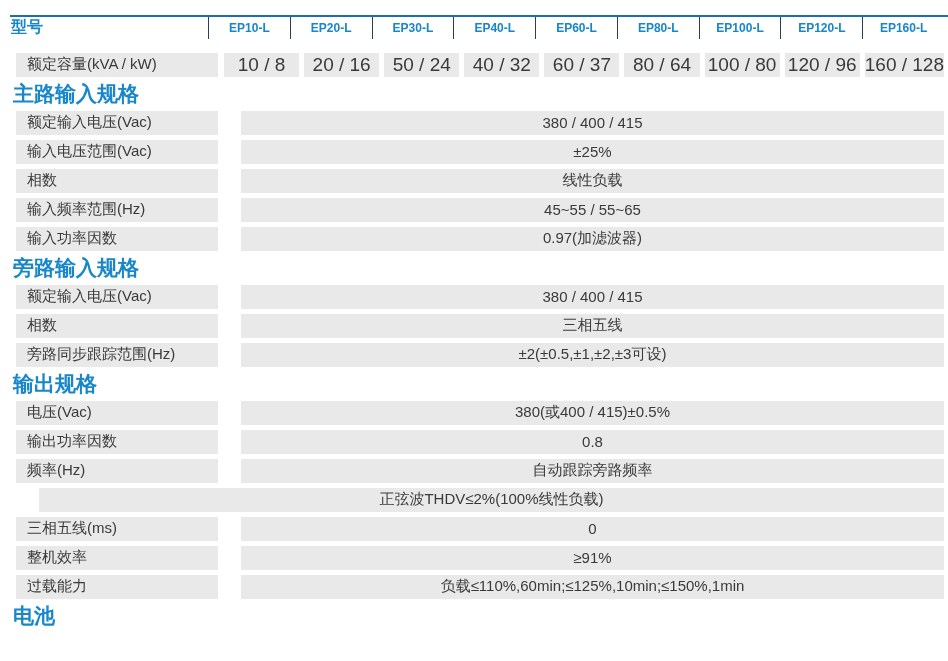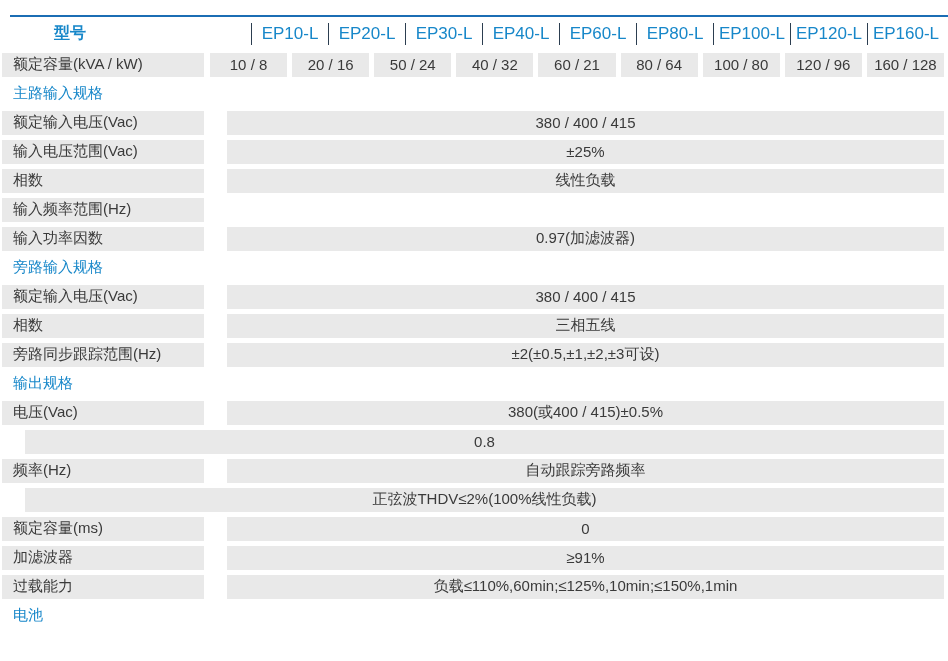--- a/index.html
+++ b/index.html
@@ -14,56 +14,56 @@
   body{font-family:"Liberation Sans","DejaVu Sans",sans-serif;color:var(--txt);}
   .sheet{
     position:relative;width:948px;height:661px;background:#fff;overflow:hidden;
   }
   .top-rule{
     position:absolute;left:10px;right:0;top:15px;height:2px;background:var(--rule);
   }
   .content{position:absolute;left:0;top:17px;width:948px;}
   
   .header-row{
-    height:33px;display:flex;align-items:center;padding-left:15px;padding-right:4px;margin-left:28px;
+    height:33px;display:flex;align-items:flex-start;padding-left:0;padding-right:4px;
   }
   .header-label{
     width:208px;padding-left:11px;font-size:16px;font-weight:bold;color:var(--accent);
   }
   .header-models{
     flex:1;display:grid;grid-template-columns:repeat(9,1fr);height:22px;
   }
   .model-cell{
     display:flex;align-items:center;justify-content:center;
-    font-size:17px;font-weight:normal;color:var(--accent);
+    font-size:12px;font-weight:bold;color:var(--accent);
     border-left:1.5px solid var(--sep);white-space:nowrap;
   }
   
-  .slot{height:29px;display:flex;align-items:center;padding-left:2px;padding-right:4px;}
+  .slot{height:29px;display:flex;align-items:center;padding-left:16px;padding-right:4px;}
   .label-cell{
     width:202px;height:24px;background:var(--cellbg);
     display:flex;align-items:center;padding-left:11px;
     font-size:15px;white-space:nowrap;
   }
   .value-cell{
     flex:1;height:24px;background:var(--cellbg);margin-left:23px;
     display:flex;align-items:center;justify-content:center;
     font-size:15px;white-space:nowrap;
   }
   .capacity-values{
     flex:1;height:24px;margin-left:6px;display:grid;
     grid-template-columns:repeat(9,1fr);column-gap:5px;
   }
   .capacity-cell{
     background:var(--cellbg);display:flex;align-items:center;justify-content:center;
-    font-size:15px;white-space:nowrap;
+    font-size:19px;white-space:nowrap;
   }
   .section-title-slot{height:29px;display:flex;align-items:center;padding-left:13px;}
   .section-title{
-    font-size:15px;color:var(--accent);font-weight:400;white-space:nowrap;
+    font-size:21px;color:var(--accent);font-weight:700;white-space:nowrap;
   }
 </style>
 </head>
 <body>
 
 <div class="sheet">
   <div class="top-rule"></div>
   <div class="content">
 
     <div class="header-row">
@@ -81,21 +81,21 @@
         </div>
     </div>
 
     <div class="slot">
       <div class="label-cell">额定容量(kVA / kW)</div>
       <div class="capacity-values">
           <div class="capacity-cell">10 / 8</div>
           <div class="capacity-cell">20 / 16</div>
           <div class="capacity-cell">50 / 24</div>
           <div class="capacity-cell">40 / 32</div>
-          <div class="capacity-cell">60 / 21</div>
+          <div class="capacity-cell">60 / 37</div>
           <div class="capacity-cell">80 / 64</div>
           <div class="capacity-cell">100 / 80</div>
           <div class="capacity-cell">120 / 96</div>
           <div class="capacity-cell">160 / 128</div>
         </div>
     </div>
 
     <div id="table-body">
         <div class="section-title-slot">
           <div class="section-title">主路输入规格</div>
@@ -107,20 +107,21 @@
         <div class="slot">
           <div class="label-cell">输入电压范围(Vac)</div>
           <div class="value-cell">±25%</div>
         </div>
         <div class="slot">
           <div class="label-cell">相数</div>
           <div class="value-cell">线性负载</div>
         </div>
         <div class="slot">
           <div class="label-cell">输入频率范围(Hz)</div>
+          <div class="value-cell">45~55 / 55~65</div>
         </div>
         <div class="slot">
           <div class="label-cell">输入功率因数</div>
           <div class="value-cell">0.97(加滤波器)</div>
         </div>
         <div class="section-title-slot">
           <div class="section-title">旁路输入规格</div>
         </div>
         <div class="slot">
           <div class="label-cell">额定输入电压(Vac)</div>
@@ -135,35 +136,36 @@
           <div class="value-cell">±2(±0.5,±1,±2,±3可设)</div>
         </div>
         <div class="section-title-slot">
           <div class="section-title">输出规格</div>
         </div>
         <div class="slot">
           <div class="label-cell">电压(Vac)</div>
           <div class="value-cell">380(或400 / 415)±0.5%</div>
         </div>
         <div class="slot">
+          <div class="label-cell">输出功率因数</div>
           <div class="value-cell">0.8</div>
         </div>
         <div class="slot">
           <div class="label-cell">频率(Hz)</div>
           <div class="value-cell">自动跟踪旁路频率</div>
         </div>
         <div class="slot">
           <div class="value-cell">正弦波THDV≤2%(100%线性负载)</div>
         </div>
         <div class="slot">
-          <div class="label-cell">额定容量(ms)</div>
+          <div class="label-cell">三相五线(ms)</div>
           <div class="value-cell">0</div>
         </div>
         <div class="slot">
-          <div class="label-cell">加滤波器</div>
+          <div class="label-cell">整机效率</div>
           <div class="value-cell">≥91%</div>
         </div>
         <div class="slot">
           <div class="label-cell">过载能力</div>
           <div class="value-cell">负载≤110%,60min;≤125%,10min;≤150%,1min</div>
         </div>
         <div class="section-title-slot">
           <div class="section-title">电池</div>
         </div>
         <div class="slot"></div>

